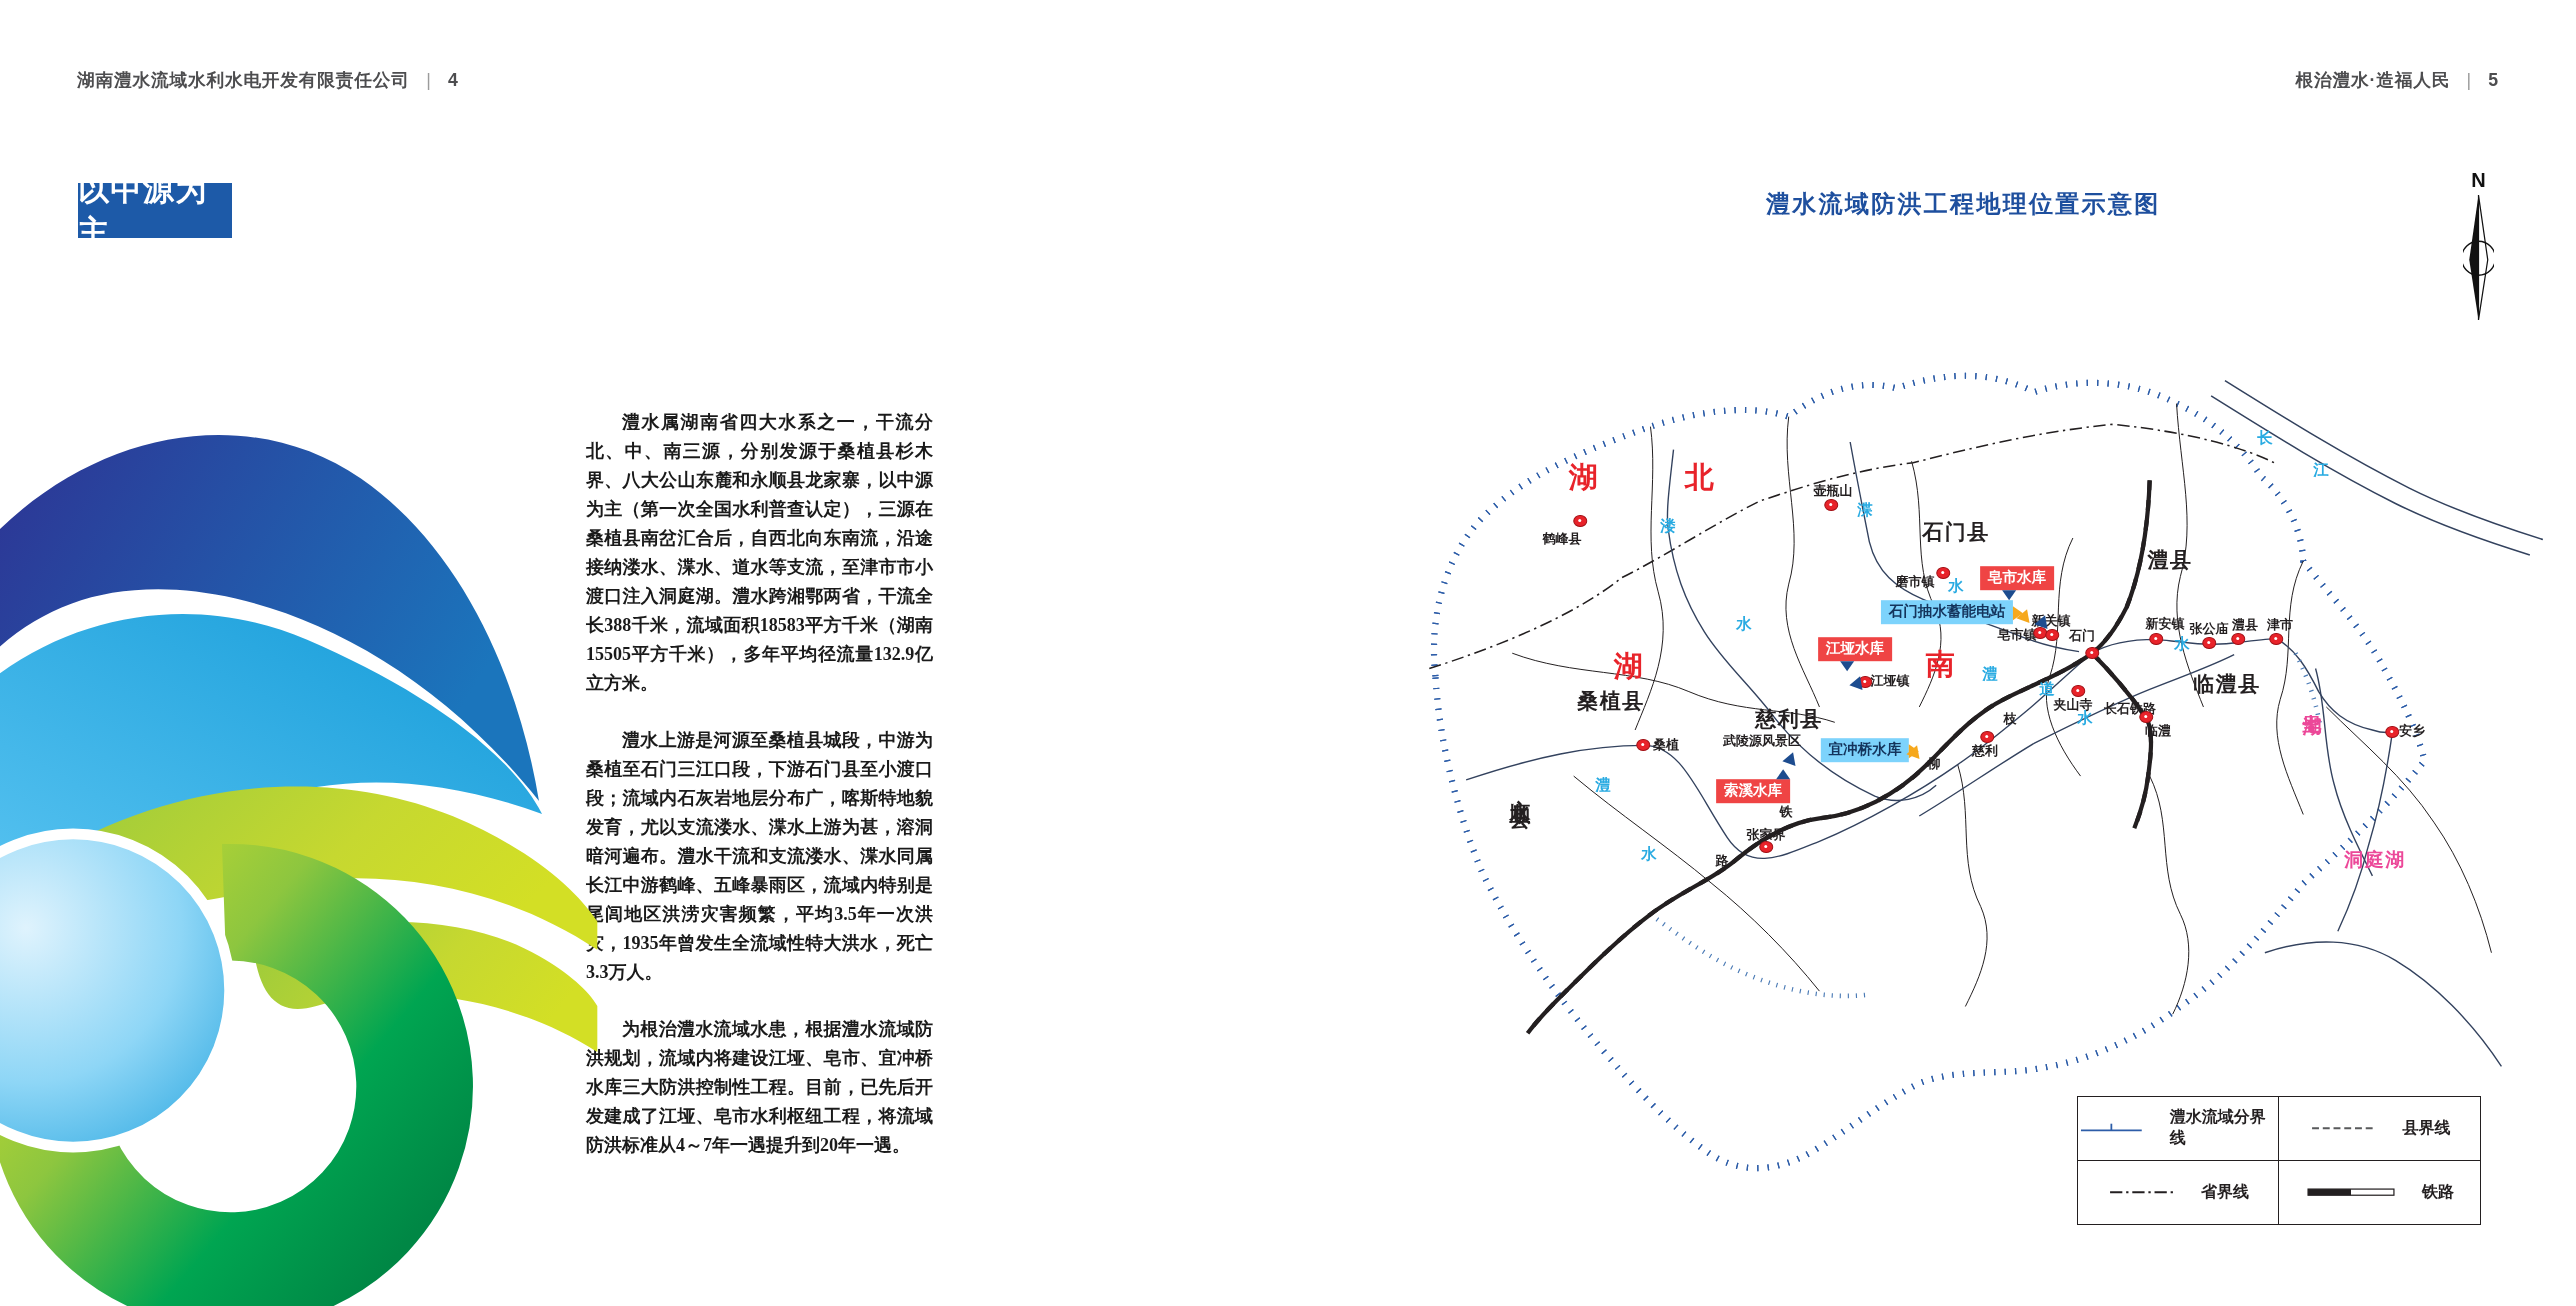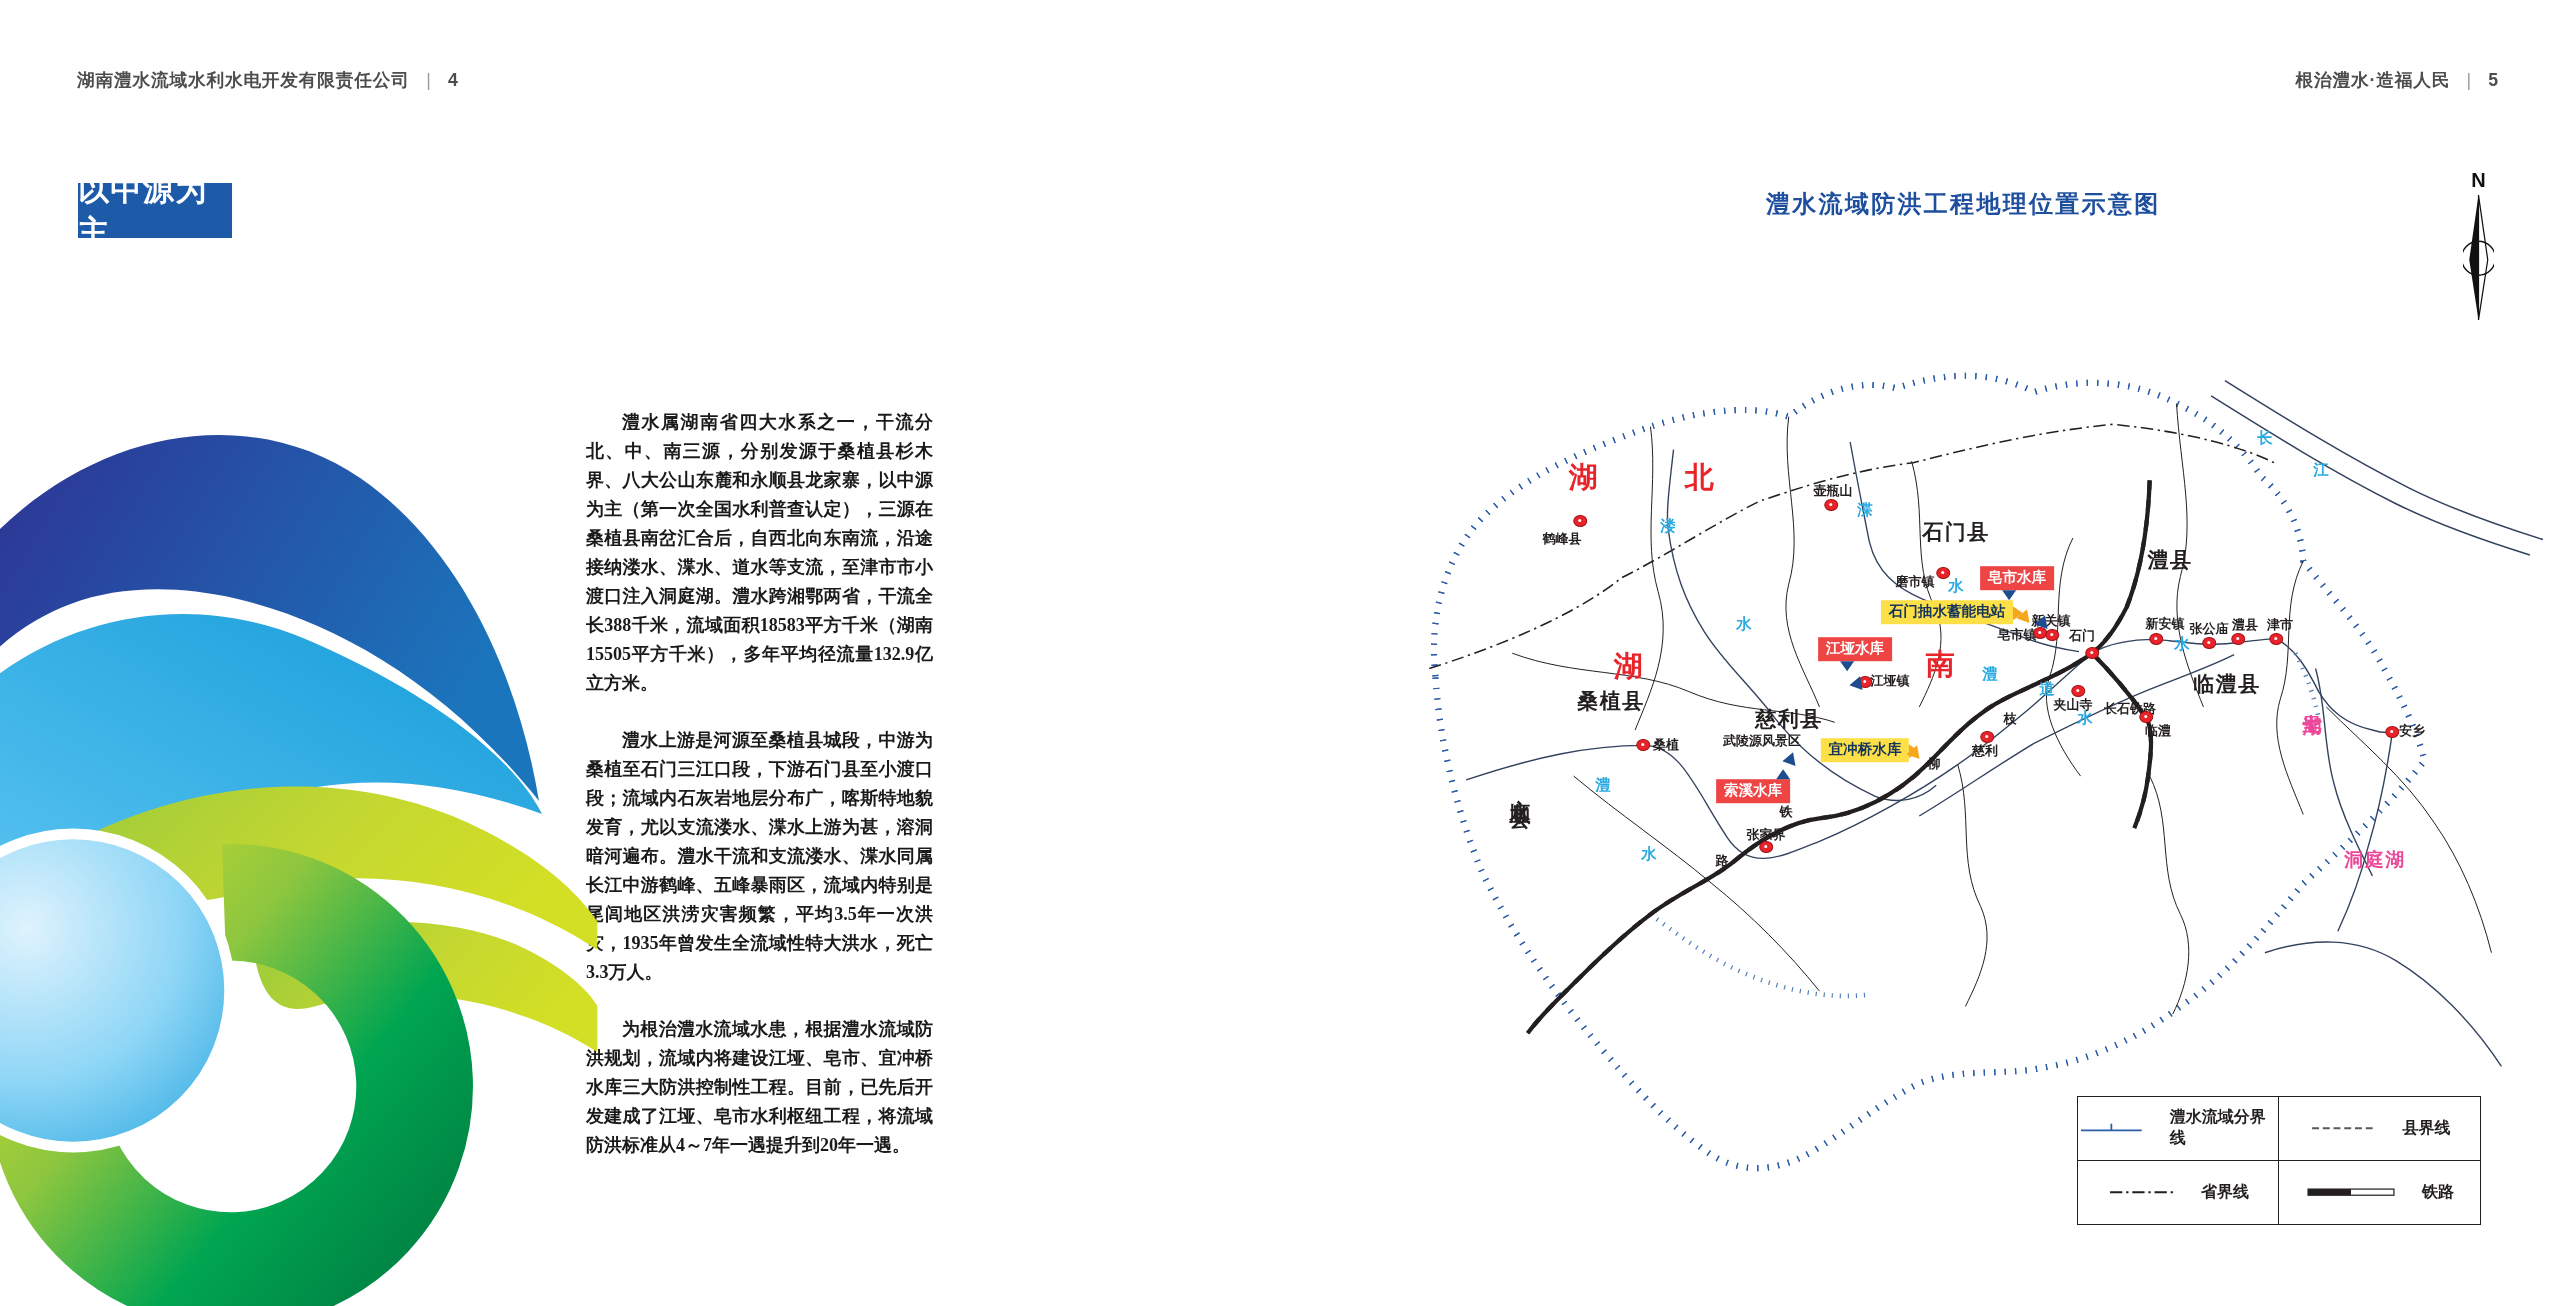--- a/index.html
+++ b/index.html
@@ -35,21 +35,21 @@
   .lake{font-size:19px;font-weight:bold;color:#ec4899;letter-spacing:1.5px;}
   .railch{font-size:13px;font-weight:bold;color:#231f20;}
   .raillbl{font-size:13px;font-weight:bold;color:#231f20;transform:translate(-50%,-50%) rotate(36deg);}
   .scenic{font-size:13px;font-weight:bold;color:#231f20;}
   .dot{position:absolute;width:11.5px;height:10px;border-radius:50%;background:#e8232a;
        border:0.8px solid #a01116;transform:translate(-50%,-50%);z-index:5;}
   .dot::after{content:"";position:absolute;left:3.8px;top:3.1px;width:3.1px;height:3.1px;border-radius:50%;background:#fff;}
   .cb{position:absolute;transform:translate(-50%,-50%);padding:2.3px 7.7px;font-size:14.6px;font-weight:bold;
       white-space:nowrap;z-index:6;}
   .cb-blue{background:#ef4444;color:#fff;}
-  .cb-orange{background:#fde047;color:#14345c;}
+  .cb-orange{background:#7dd3fc;color:#14345c;}
   .cb::after{content:"";position:absolute;border:7px solid transparent;}
   .cb-blue.pt-down::after{left:30%;top:100%;border-top-color:#1d4c8f;border-top-width:10.7px;}
   .cb-orange.pt-right::after{left:100%;top:25%;border-left-color:#f6a81c;border-left-width:10.7px;}
   .cb-blue.pt-upright::after{left:82%;bottom:100%;border-bottom-color:#1d4c8f;border-bottom-width:10.7px;}
   .dam{position:absolute;width:0;height:0;transform:translate(-50%,-50%) rotate(20deg);z-index:5;
        border-left:7px solid transparent;border-right:7px solid transparent;}
   .dam-orange{border-bottom:12.3px solid #f6a81c;}
   .dam-blue{border-bottom:12.3px solid #1d4c8f;}
   
   #legend{position:absolute;left:2077px;top:1096px;width:402px;height:127px;border:1.5px solid #231f20;

